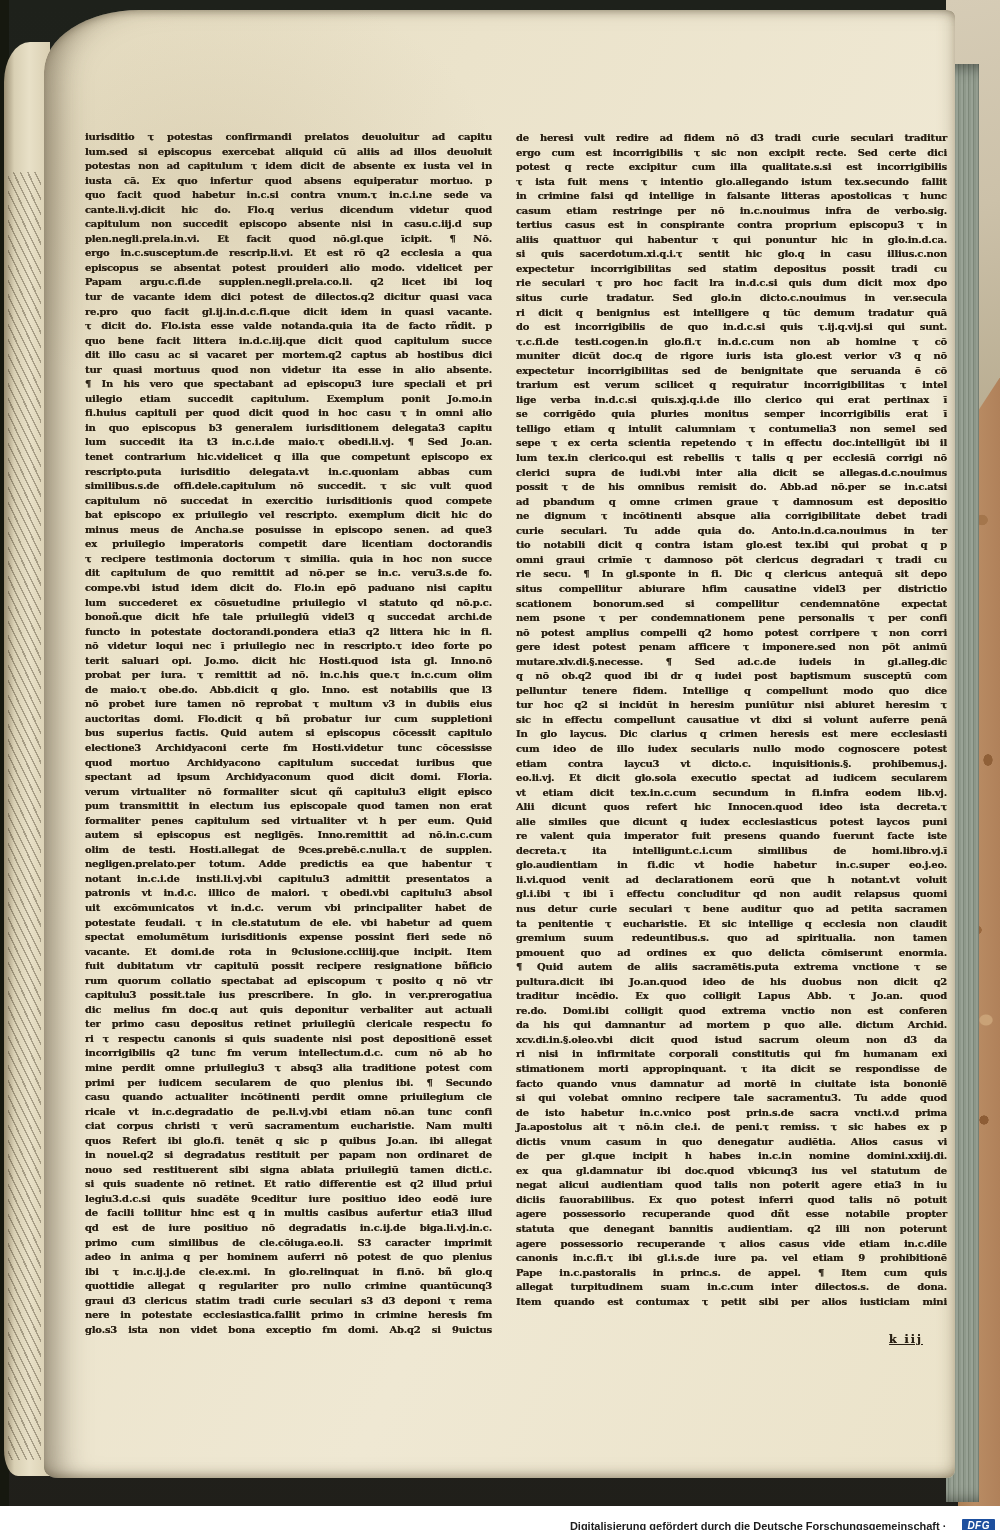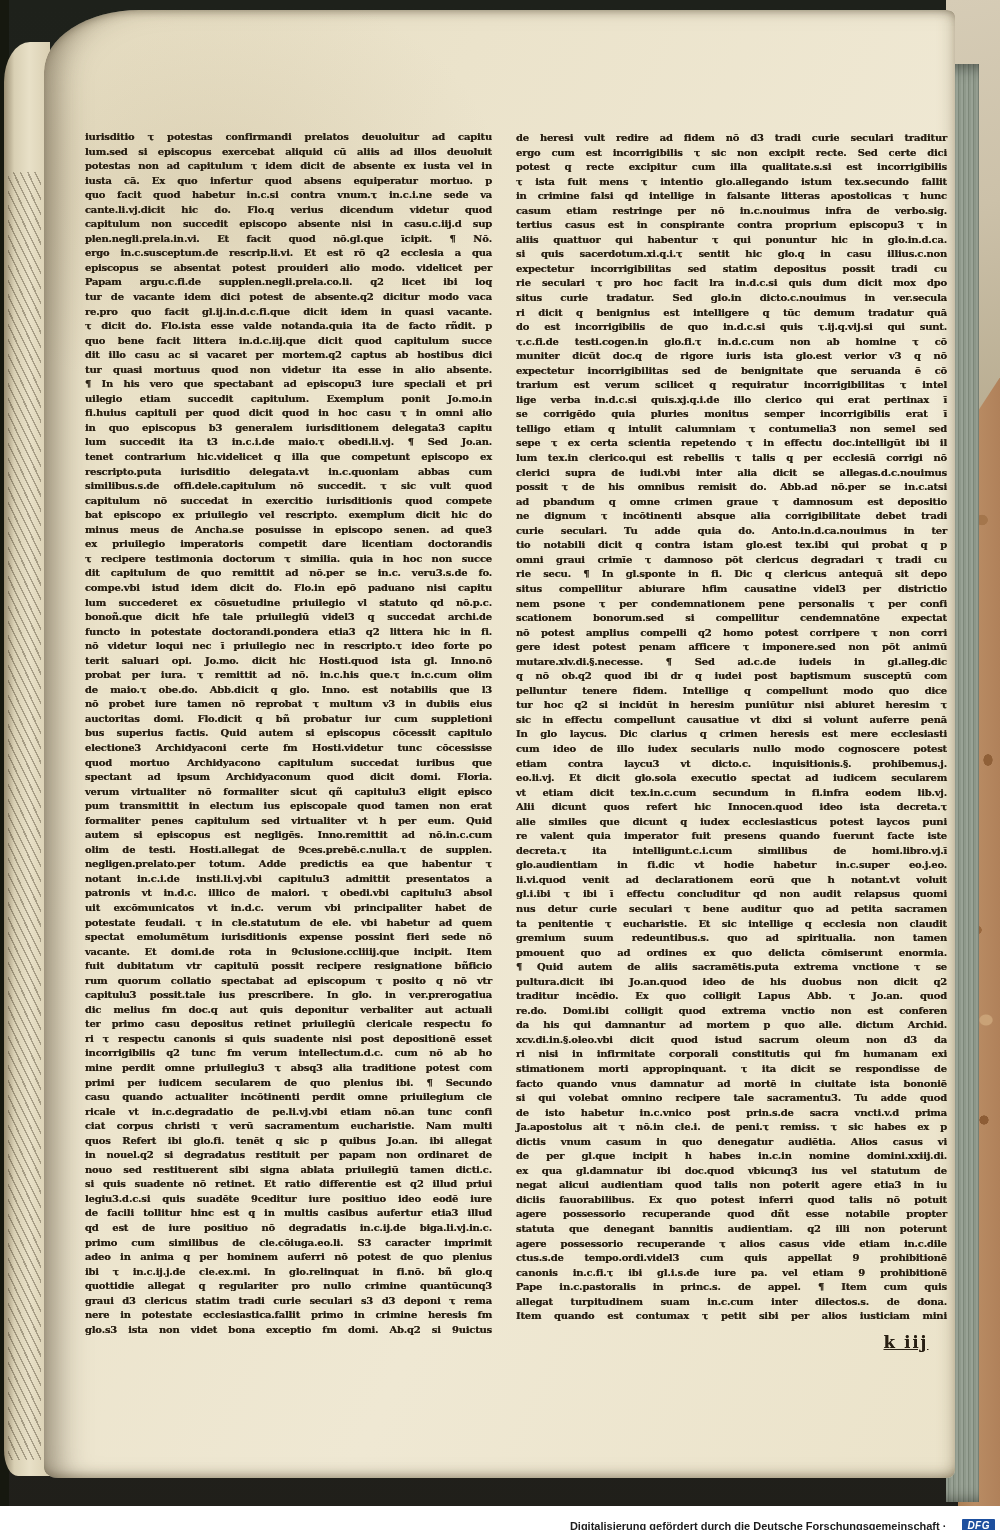--- a/index.html
+++ b/index.html
@@ -52,21 +52,21 @@
       inset 0 -10px 12px -8px rgba(92,78,52,.5);}
 
   
   .col{position:absolute;color:#281f13;font-size:10px;line-height:14.55px;
        font-weight:700;letter-spacing:-0.22px;
        text-shadow:0 0 .45px rgba(43,33,18,.85);}
   .col .tl{text-align:justify;text-align-last:justify;white-space:normal;height:14.55px;overflow:visible;}
   #leftcol{left:85px;top:130px;width:407px;}
   #rightcol{left:516px;top:131px;width:431px;}
   .sig{position:absolute;left:860px;top:1333px;width:92px;color:#281f13;
-       font-size:16px;font-weight:700;text-align:center;letter-spacing:2px;
+       font-size:11px;font-weight:700;text-align:center;letter-spacing:2px;
        text-shadow:0 0 .45px rgba(43,33,18,.85);text-decoration:underline;}
 
   
   .footer{position:absolute;left:0;top:1506px;width:1000px;height:40px;background:#ffffff;
           display:flex;align-items:center;justify-content:flex-end;gap:16px;
           padding-right:5px;box-sizing:border-box;
           font-family:"Liberation Sans", sans-serif;font-size:11px;font-weight:700;color:#1c1c1c;}
   .dfg-box{background:#1d4f9e;color:#ffffff;font-style:italic;font-weight:700;
            font-size:10px;padding:1px 5px 2px 5px;border-radius:1px;letter-spacing:.5px;}
 </style>
@@ -90,21 +90,21 @@
       <div class="tl">lum.sed si episcopus exercebat aliquid cū aliis ad illos deuoluit</div>
       <div class="tl">potestas non ad capitulum τ idem dicit de absente ex iusta vel in</div>
       <div class="tl">iusta cā. Ex quo infertur quod absens equiperatur mortuo. p</div>
       <div class="tl">quo facit quod habetur in.c.si contra vnum.τ in.c.i.ne sede va</div>
       <div class="tl">cante.li.vj.dicit hic do. Flo.q verius dicendum videtur quod</div>
       <div class="tl">capitulum non succedit episcopo absente nisi in casu.c.iij.d sup</div>
       <div class="tl">plen.negli.prela.in.vi. Et facit quod nō.gl.que īcipit. ¶ Nō.</div>
       <div class="tl">ergo in.c.susceptum.de rescrip.li.vi. Et est rō q2 ecclesia a qua</div>
       <div class="tl">episcopus se absentat potest prouideri alio modo. videlicet per</div>
       <div class="tl">Papam argu.c.fi.de supplen.negli.prela.co.li. q2 licet ibi loq</div>
-      <div class="tl">tur de vacante idem dici potest de absente.q2 dicitur modo vaca</div>
+      <div class="tl">tur de vacante idem dici potest de dilectos.q2 dicitur quasi vaca</div>
       <div class="tl">re.pro quo facit gl.ij.in.d.c.fi.que dicit idem in quasi vacante.</div>
       <div class="tl">τ dicit do. Flo.ista esse valde notanda.quia ita de facto rñdit. p</div>
       <div class="tl">quo bene facit littera in.d.c.iij.que dicit quod capitulum succe</div>
       <div class="tl">dit illo casu ac si vacaret per mortem.q2 captus ab hostibus dici</div>
       <div class="tl">tur quasi mortuus quod non videtur ita esse in alio absente.</div>
       <div class="tl">¶ In his vero que spectabant ad episcopu3 iure speciali et pri</div>
       <div class="tl">uilegio etiam succedit capitulum. Exemplum ponit Jo.mo.in</div>
       <div class="tl">fi.huius capituli per quod dicit quod in hoc casu τ in omni alio</div>
       <div class="tl">in quo episcopus b3 generalem iurisditionem delegata3 capitu</div>
       <div class="tl">lum succedit ita t3 in.c.i.de maio.τ obedi.li.vj. ¶ Sed Jo.an.</div>
@@ -196,22 +196,22 @@
       <div class="tl">lum tex.in clerico.qui est rebellis τ talis q per ecclesiā corrigi nō</div>
       <div class="tl">clerici supra de iudi.vbi inter alia dicit se allegas.d.c.nouimus</div>
       <div class="tl">possit τ de his omnibus remisit do. Abb.ad nō.per se in.c.atsi</div>
       <div class="tl">ad pbandum q omne crimen graue τ damnosum est depositio</div>
       <div class="tl">ne dignum τ incōtinenti absque alia corrigibilitate debet tradi</div>
       <div class="tl">curie seculari. Tu adde quia do. Anto.in.d.ca.nouimus in ter</div>
       <div class="tl">tio notabili dicit q contra istam glo.est tex.ibi qui probat q p</div>
       <div class="tl">omni graui crimīe τ damnoso pōt clericus degradari τ tradi cu</div>
       <div class="tl">rie secu. ¶ In gl.sponte in fi. Dic q clericus antequā sit depo</div>
       <div class="tl">situs compellitur abiurare hfim causatine videl3 per districtio</div>
+      <div class="tl">scationem bonorum.sed si compellitur cendemnatōne expectat</div>
       <div class="tl">nem psone τ per condemnationem pene personalis τ per confi</div>
-      <div class="tl">scationem bonorum.sed si compellitur cendemnatōne expectat</div>
       <div class="tl">nō potest amplius compelli q2 homo potest corripere τ non corri</div>
       <div class="tl">gere idest potest penam afficere τ imponere.sed non pōt animū</div>
       <div class="tl">mutare.xlv.di.§.necesse. ¶ Sed ad.c.de iudeis in gl.alleg.dic</div>
       <div class="tl">q nō ob.q2 quod ibi dr q iudei post baptismum susceptū com</div>
       <div class="tl">pelluntur tenere fidem. Intellige q compellunt modo quo dice</div>
       <div class="tl">tur hoc q2 si incidūt in heresim puniūtur nisi abiuret heresim τ</div>
       <div class="tl">sic in effectu compellunt causatiue vt dixi si volunt auferre penā</div>
       <div class="tl">In glo laycus. Dic clarius q crimen heresis est mere ecclesiasti</div>
       <div class="tl">cum ideo de illo iudex secularis nullo modo cognoscere potest</div>
       <div class="tl">etiam contra laycu3 vt dicto.c. inquisitionis.§. prohibemus.j.</div>
@@ -241,21 +241,20 @@
       <div class="tl">de isto habetur in.c.vnico post prin.s.de sacra vncti.v.d prima</div>
       <div class="tl">Ja.apostolus ait τ nō.in cle.i. de peni.τ remiss. τ sic habes ex p</div>
       <div class="tl">dictis vnum casum in quo denegatur audiētia. Alios casus vi</div>
       <div class="tl">de per gl.que incipit h habes in.c.in nomine domini.xxiij.di.</div>
       <div class="tl">ex qua gl.damnatur ibi doc.quod vbicunq3 ius vel statutum de</div>
       <div class="tl">negat alicui audientiam quod talis non poterit agere etia3 in iu</div>
       <div class="tl">diciis fauorabilibus. Ex quo potest inferri quod talis nō potuit</div>
       <div class="tl">agere possessorio recuperande quod dñt esse notabile propter</div>
       <div class="tl">statuta que denegant bannitis audientiam. q2 illi non poterunt</div>
       <div class="tl">agere possessorio recuperande τ alios casus vide etiam in.c.dile</div>
-      <div class="tl">ctus.s.de tempo.ordi.videl3 cum quis appellat 9 prohibitionē</div>
       <div class="tl">canonis in.c.fi.τ ibi gl.i.s.de iure pa. vel etiam 9 prohibitionē</div>
       <div class="tl">Pape in.c.pastoralis in princ.s. de appel. ¶ Item cum quis</div>
       <div class="tl">allegat turpitudinem suam in.c.cum inter dilectos.s. de dona.</div>
       <div class="tl">Item quando est contumax τ petit sibi per alios iusticiam mini</div>
     </div>
 
   <div class="sig">k iij</div>
 
   <div class="footer">
     <span>Digitalisierung gefördert durch die Deutsche Forschungsgemeinschaft ·</span>

